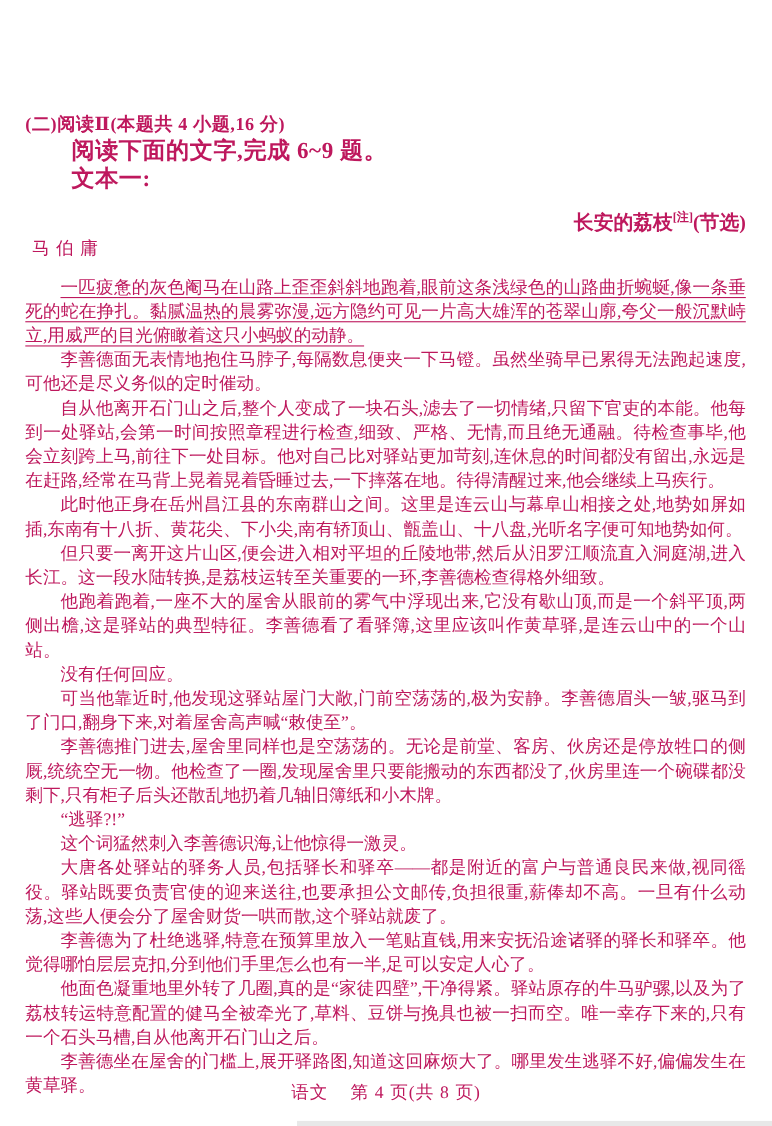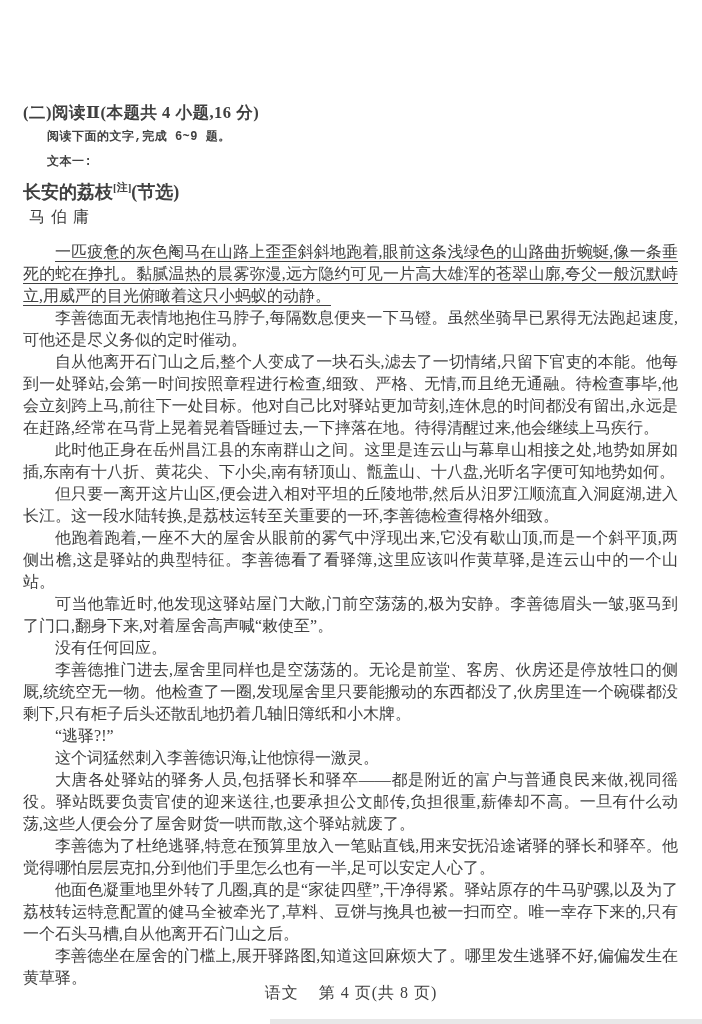--- a/index.html
+++ b/index.html
@@ -5,49 +5,48 @@
   html, body {
     margin: 0;
     padding: 0;
     background: #ffffff;
   }
   .page {
     position: relative;
     width: 702px;
     height: 1024px;
     background: #ffffff;
-    color: #404040;
+    color: #be185d;
     font-family: "Liberation Serif", "DejaVu Serif", serif;
     overflow: hidden;
     box-sizing: border-box;
   }
   .content {
     padding: 100px 24px 0 23px;
   }
   .section-heading {
     font-weight: 700;
     font-size: 16.5px;
     line-height: 25px;
     letter-spacing: 0.5px;
   }
   .instruction,
   .text-label {
     font-weight: 700;
-    font-size: 12px;
+    font-size: 21px;
     line-height: 25px;
     text-indent: 2em;
     letter-spacing: 0.5px;
-    font-family: Liberation Mono, monospace;
   }
   .title-line {
-    text-align: left;
+    text-align: right;
     font-weight: 700;
     font-size: 18px;
     line-height: 26px;
-    margin-top: 4px;
+    margin-top: 14px;
   }
   .title-line sup {
     font-size: 11px;
     font-weight: 700;
     vertical-align: super;
     line-height: 0;
   }
   .author {
     text-align: left;
     font-size: 16px;
@@ -110,22 +109,22 @@
 
     <div class="author">马伯庸</div>
 
     <div class="passage-body">
         <p class="para underlined">一匹疲惫的灰色阉马在山路上歪歪斜斜地跑着,眼前这条浅绿色的山路曲折蜿蜒,像一条垂死的蛇在挣扎。黏腻温热的晨雾弥漫,远方隐约可见一片高大雄浑的苍翠山廓,夸父一般沉默峙立,用威严的目光俯瞰着这只小蚂蚁的动静。</p>
         <p class="para">李善德面无表情地抱住马脖子,每隔数息便夹一下马镫。虽然坐骑早已累得无法跑起速度,可他还是尽义务似的定时催动。</p>
         <p class="para">自从他离开石门山之后,整个人变成了一块石头,滤去了一切情绪,只留下官吏的本能。他每到一处驿站,会第一时间按照章程进行检查,细致、严格、无情,而且绝无通融。待检查事毕,他会立刻跨上马,前往下一处目标。他对自己比对驿站更加苛刻,连休息的时间都没有留出,永远是在赶路,经常在马背上晃着晃着昏睡过去,一下摔落在地。待得清醒过来,他会继续上马疾行。</p>
         <p class="para">此时他正身在岳州昌江县的东南群山之间。这里是连云山与幕阜山相接之处,地势如屏如插,东南有十八折、黄花尖、下小尖,南有轿顶山、甑盖山、十八盘,光听名字便可知地势如何。</p>
         <p class="para">但只要一离开这片山区,便会进入相对平坦的丘陵地带,然后从汨罗江顺流直入洞庭湖,进入长江。这一段水陆转换,是荔枝运转至关重要的一环,李善德检查得格外细致。</p>
         <p class="para">他跑着跑着,一座不大的屋舍从眼前的雾气中浮现出来,它没有歇山顶,而是一个斜平顶,两侧出檐,这是驿站的典型特征。李善德看了看驿簿,这里应该叫作黄草驿,是连云山中的一个山站。</p>
+        <p class="para">没有任何回应。</p>
         <p class="para">可当他靠近时,他发现这驿站屋门大敞,门前空荡荡的,极为安静。李善德眉头一皱,驱马到了门口,翻身下来,对着屋舍高声喊“敕使至”。</p>
-        <p class="para">没有任何回应。</p>
         <p class="para">李善德推门进去,屋舍里同样也是空荡荡的。无论是前堂、客房、伙房还是停放牲口的侧厩,统统空无一物。他检查了一圈,发现屋舍里只要能搬动的东西都没了,伙房里连一个碗碟都没剩下,只有柜子后头还散乱地扔着几轴旧簿纸和小木牌。</p>
         <p class="para">“逃驿?!”</p>
         <p class="para">这个词猛然刺入李善德识海,让他惊得一激灵。</p>
         <p class="para">大唐各处驿站的驿务人员,包括驿长和驿卒——都是附近的富户与普通良民来做,视同徭役。驿站既要负责官使的迎来送往,也要承担公文邮传,负担很重,薪俸却不高。一旦有什么动荡,这些人便会分了屋舍财货一哄而散,这个驿站就废了。</p>
         <p class="para">李善德为了杜绝逃驿,特意在预算里放入一笔贴直钱,用来安抚沿途诸驿的驿长和驿卒。他觉得哪怕层层克扣,分到他们手里怎么也有一半,足可以安定人心了。</p>
         <p class="para">他面色凝重地里外转了几圈,真的是“家徒四壁”,干净得紧。驿站原存的牛马驴骡,以及为了荔枝转运特意配置的健马全被牵光了,草料、豆饼与挽具也被一扫而空。唯一幸存下来的,只有一个石头马槽,自从他离开石门山之后。</p>
         <p class="para">李善德坐在屋舍的门槛上,展开驿路图,知道这回麻烦大了。哪里发生逃驿不好,偏偏发生在黄草驿。</p>
       </div>
 
   </div>

